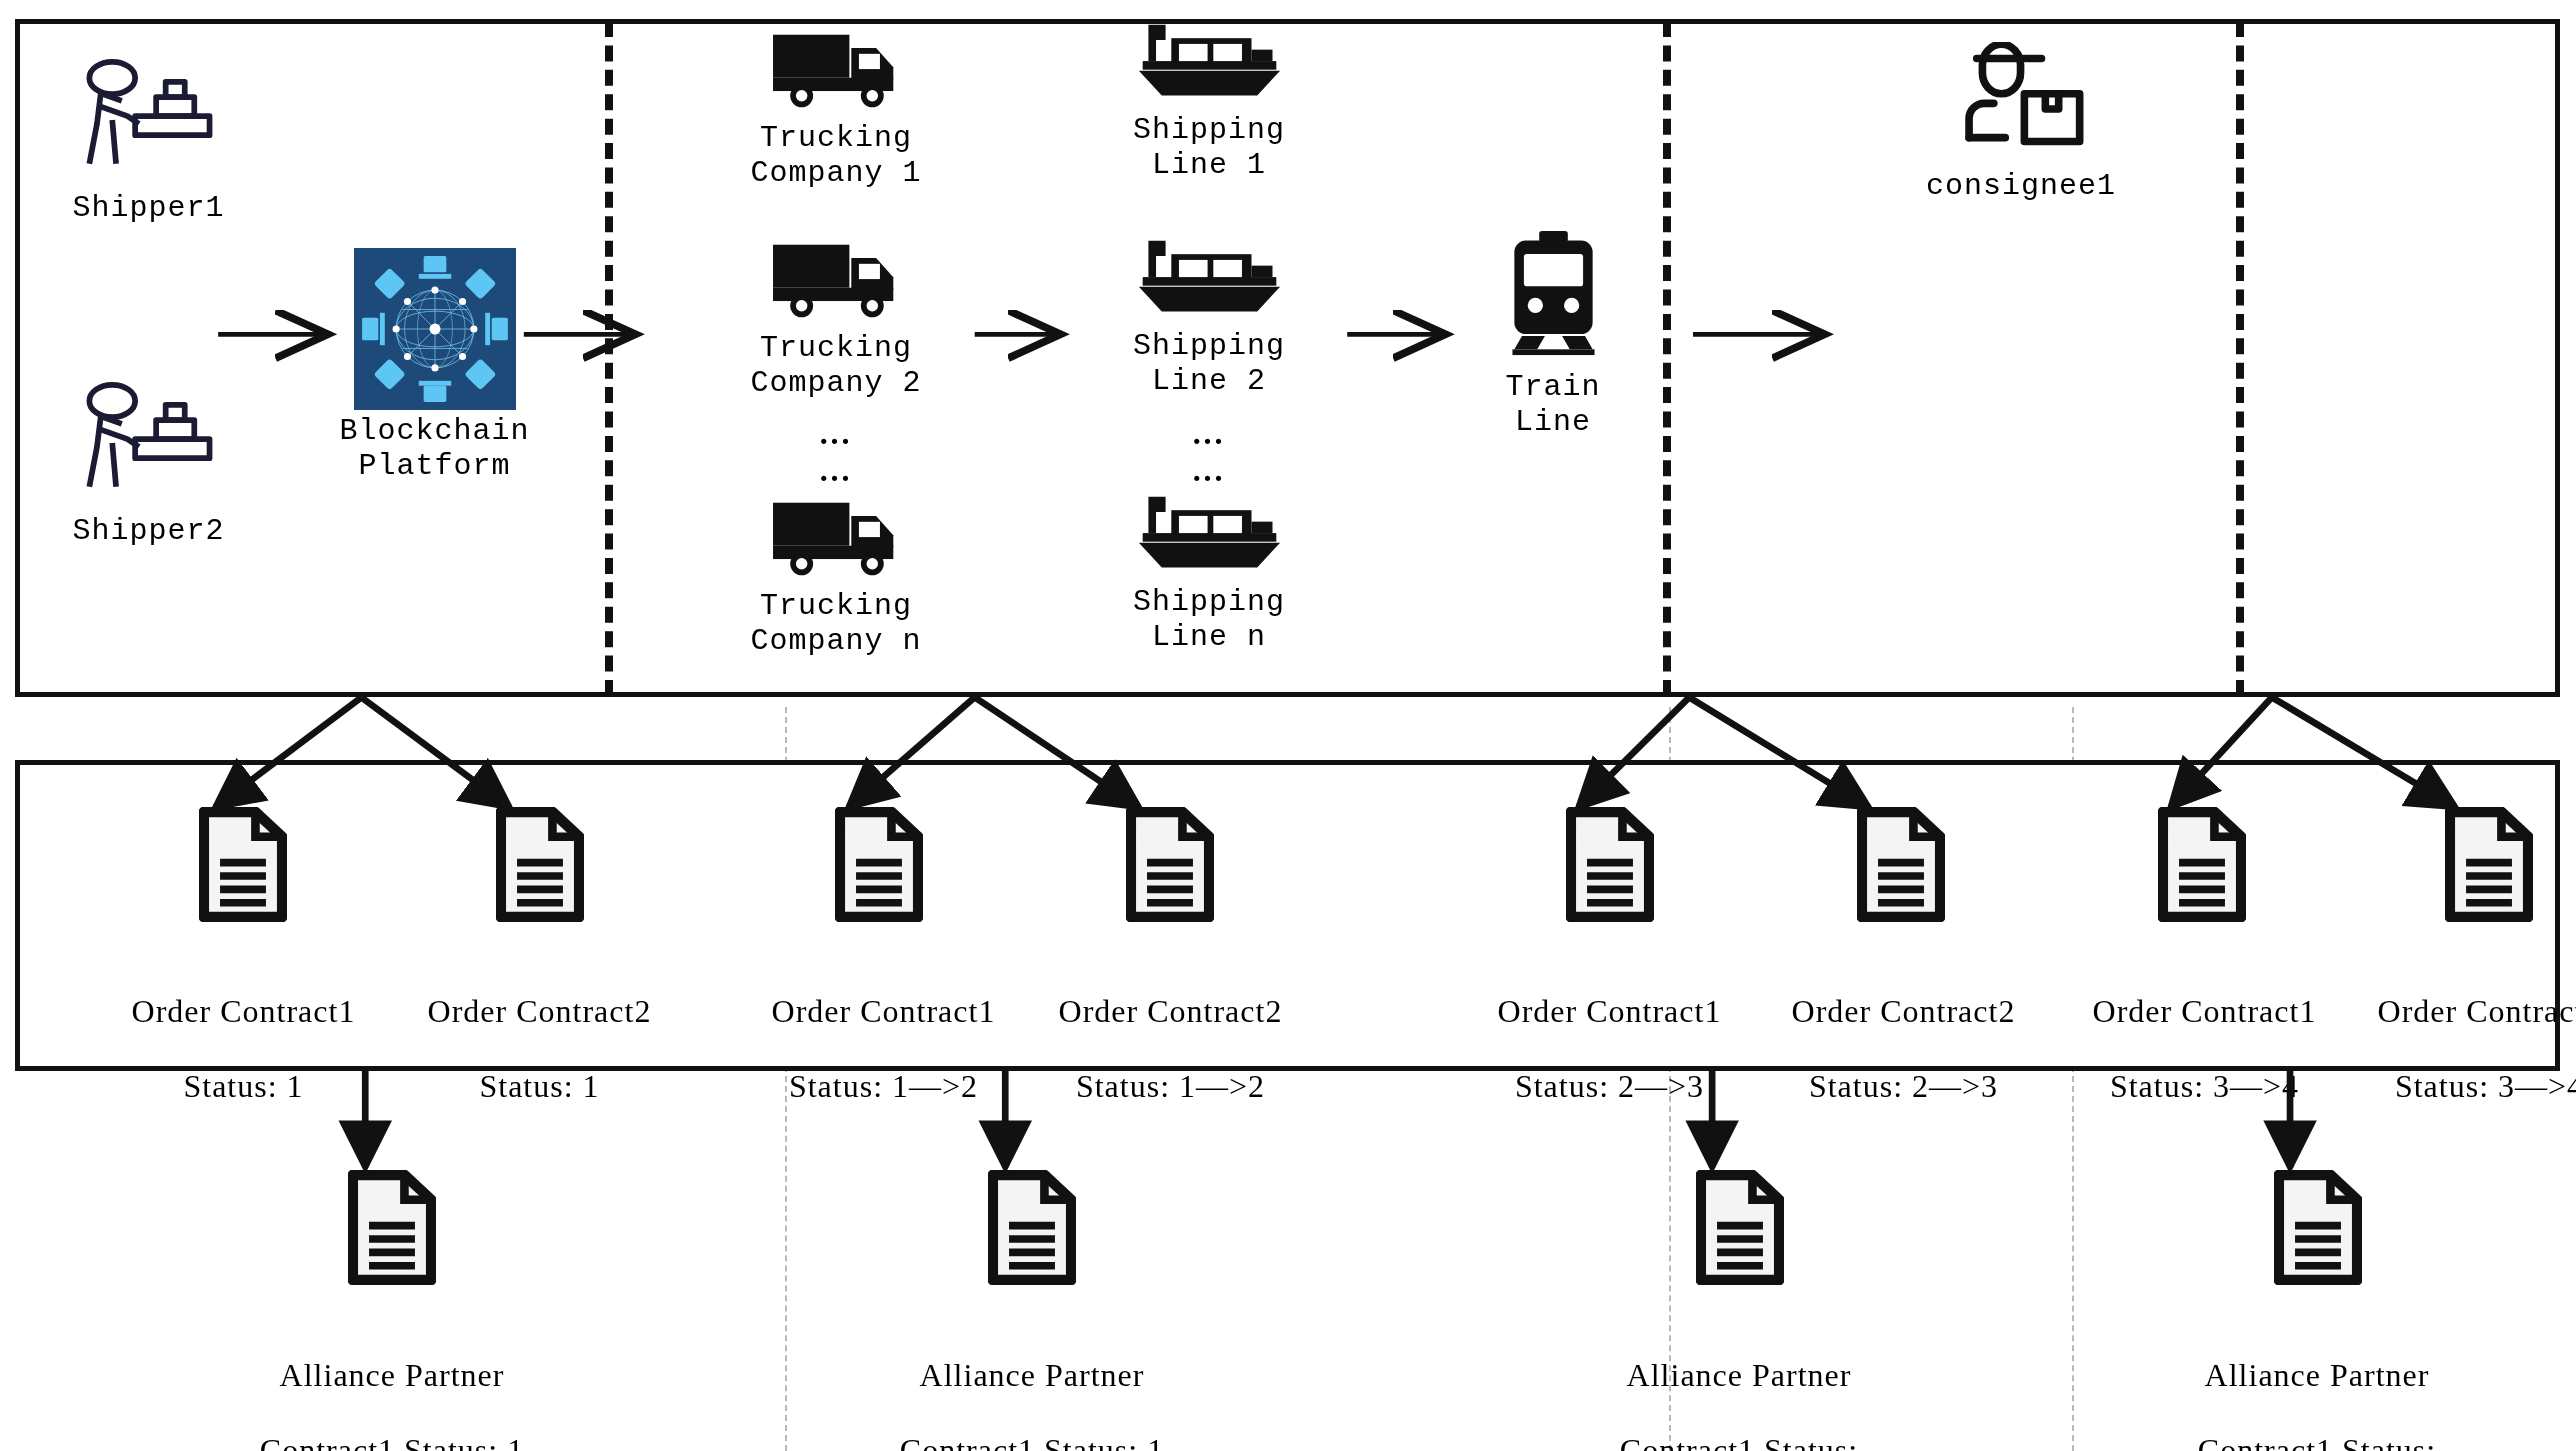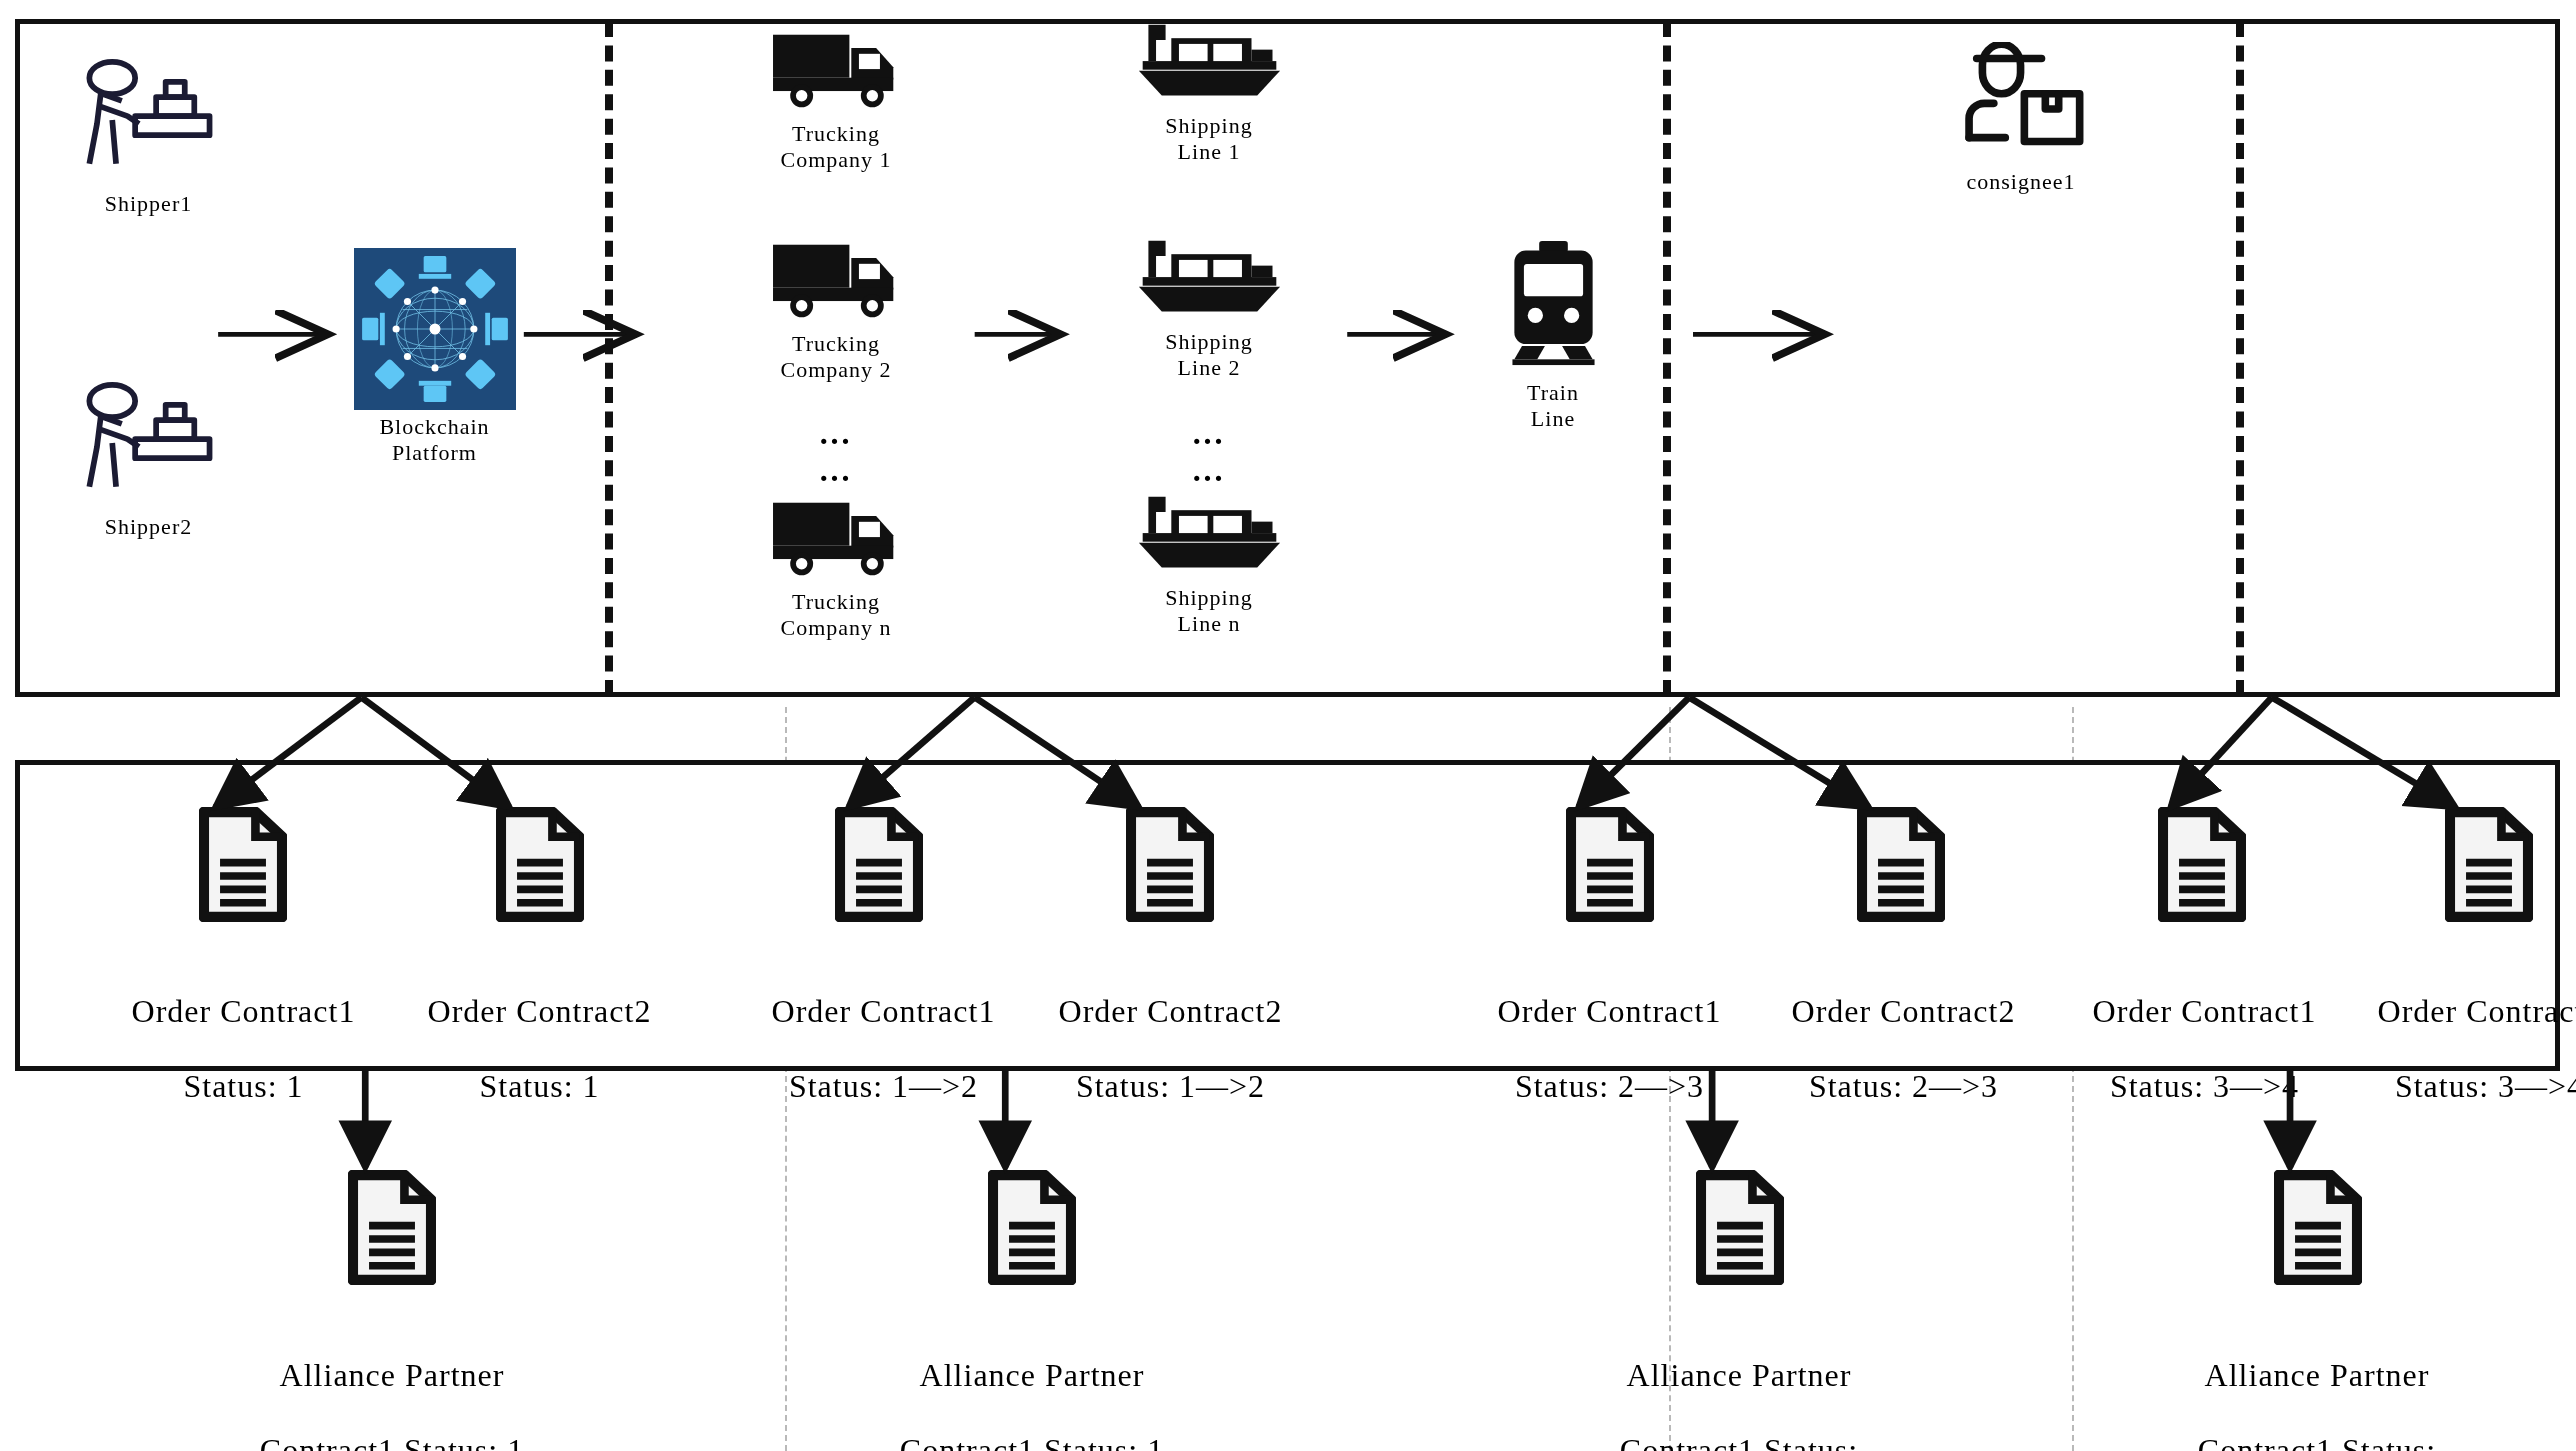--- a/index.html
+++ b/index.html
@@ -10,21 +10,21 @@
   .hardbox{position:absolute;border:5.7px solid #111;background:#fff;box-sizing:border-box;}
 
   
   .lane-divider{position:absolute;width:0;border-left:8.6px dashed #111;}
 
   
   .col-guide{position:absolute;width:0;border-left:2.9px dashed #b9b9b9;}
 
   
   .lbl{position:absolute;text-align:center;line-height:1.18;font-size:32px;letter-spacing:1px;white-space:pre-line;}
-  .lbl.mono{font-family:Liberation Serif, serif;font-size:22px;}
+  .lbl.mono{font-family:Liberation Mono, monospace;font-size:30px;}
   .dots{position:absolute;text-align:center;font-size:32px;line-height:0.85;letter-spacing:2.9px;font-weight:700;}
 
   
   .node{position:absolute;display:flex;flex-direction:column;align-items:center;}
   .ico{display:block;}
 
   
   #wires{position:absolute;left:0;top:0;width:2576px;height:1451px;pointer-events:none;}
 </style>
 </head>
@@ -224,21 +224,21 @@
         <rect x="48" y="24" width="30" height="18" fill="#fff"></rect>
         <rect x="84" y="24" width="30" height="18" fill="#fff"></rect>
         <rect x="124" y="30" width="22" height="12" fill="#111"></rect>
         <path d="M6 52 h148 l-24 26 h-100 z" fill="#111"></path>
       </svg>
     </span>
     <span class="lbl mono" style="position:static;margin-top:3.8px;white-space:pre-line;">Shipping
 Line n</span>
   </div>
 
-  <div class="node" style="left:1443px;top:239px;width:220px;">
+  <div class="node" style="left:1443px;top:229px;width:220px;">
     <span class="ico">
       <svg width="105" height="129" viewBox="0 0 110 135">
         <rect x="40" y="2" width="30" height="12" rx="3" fill="#111"></rect>
         <rect x="14" y="12" width="82" height="98" rx="12" fill="#111"></rect>
         <rect x="24" y="26" width="62" height="34" rx="3" fill="#fff"></rect>
         <circle cx="36" cy="80" r="8" fill="#fff"></circle>
           <circle cx="74" cy="80" r="8" fill="#fff"></circle>
         <path d="M22 112 h24 l-8 14 h-24 z" fill="#111"></path>
         <path d="M64 112 h24 l8 14 h-24 z" fill="#111"></path>
         <rect x="12" y="126" width="86" height="6" fill="#111"></rect>

